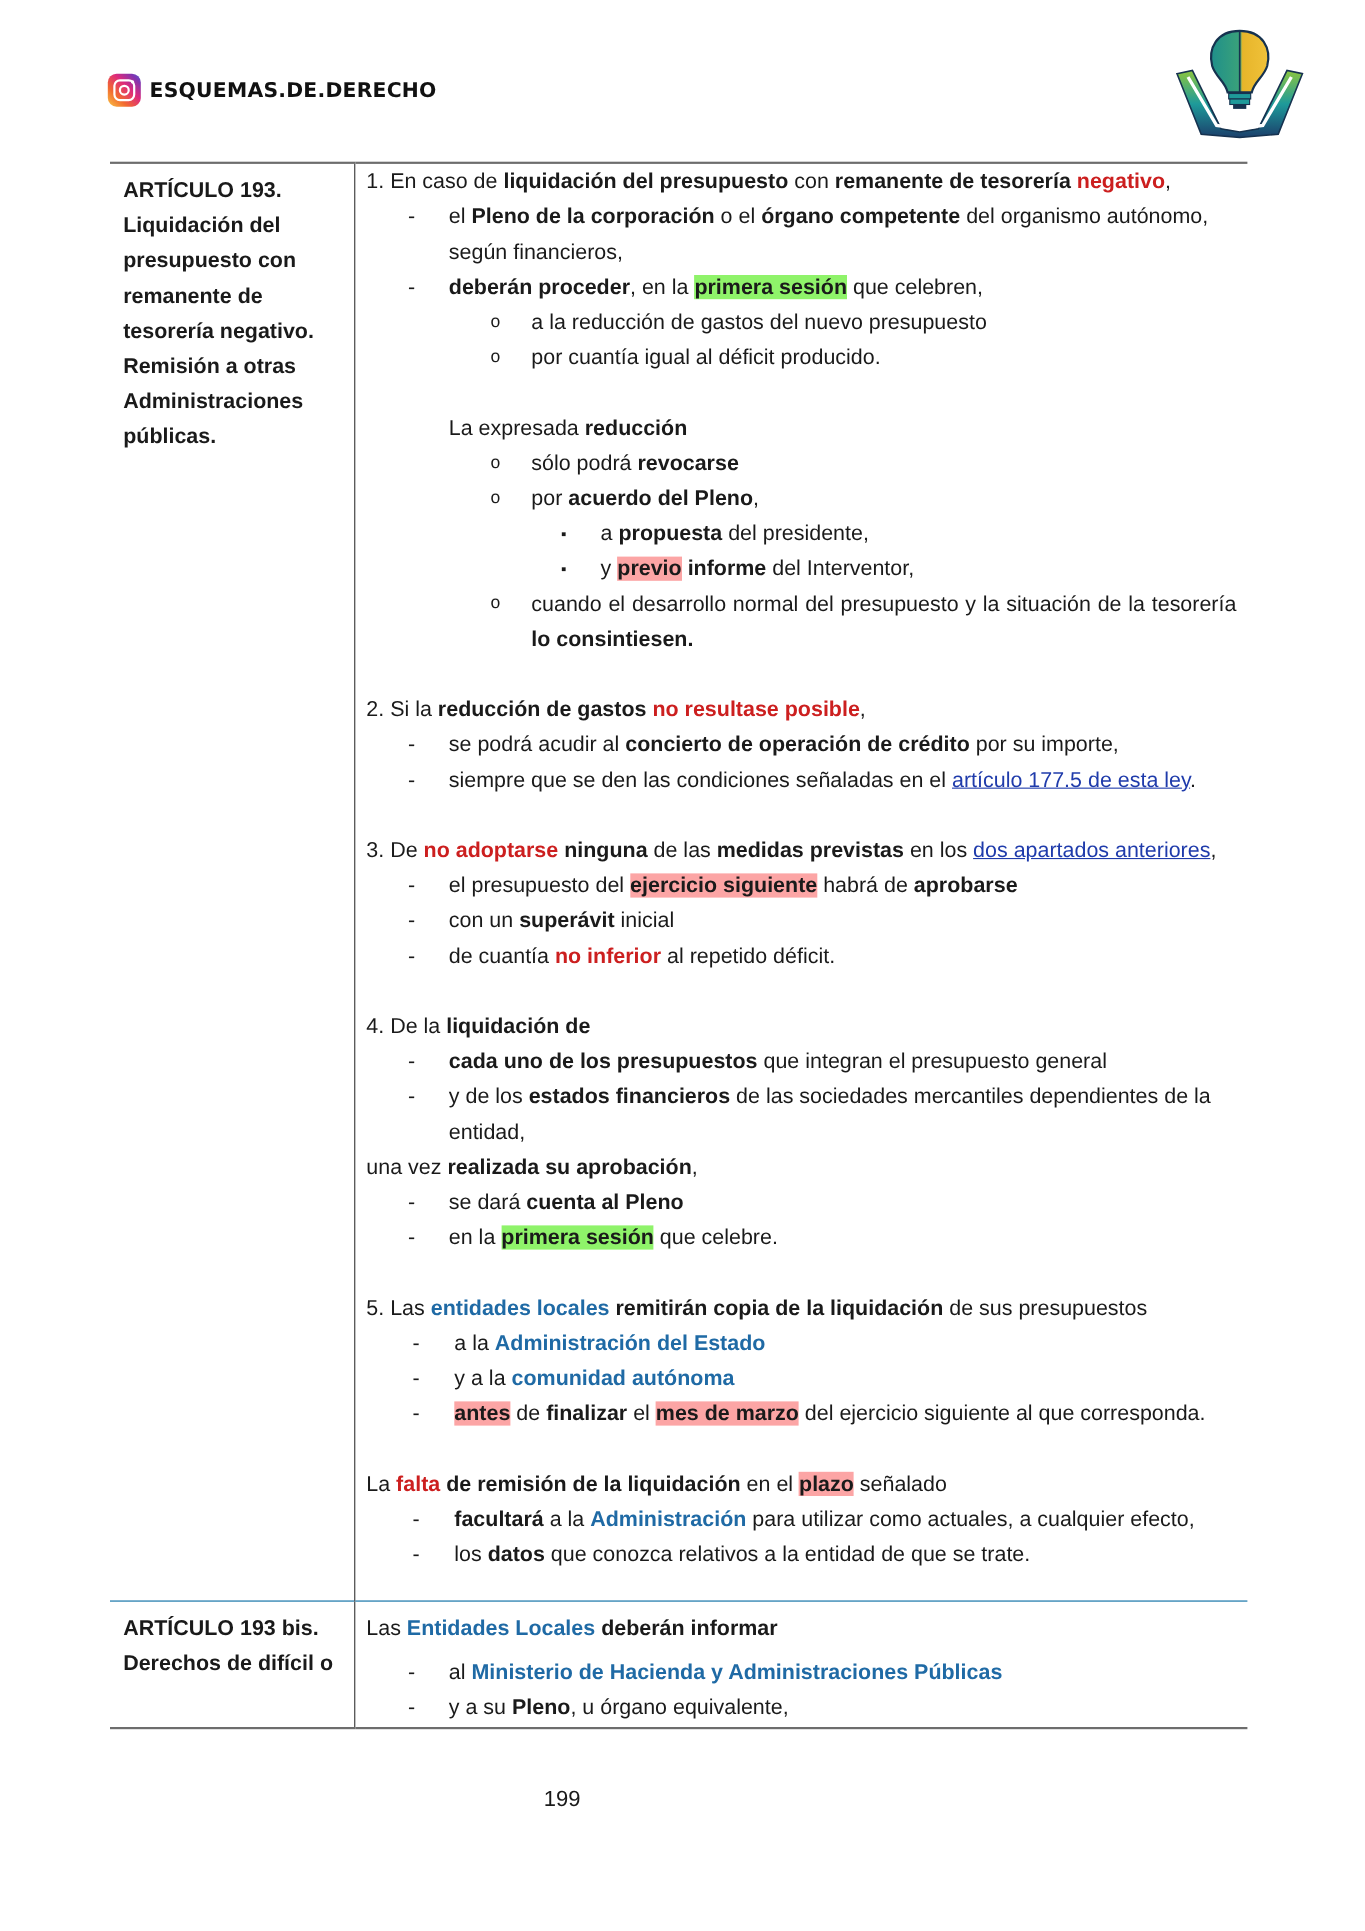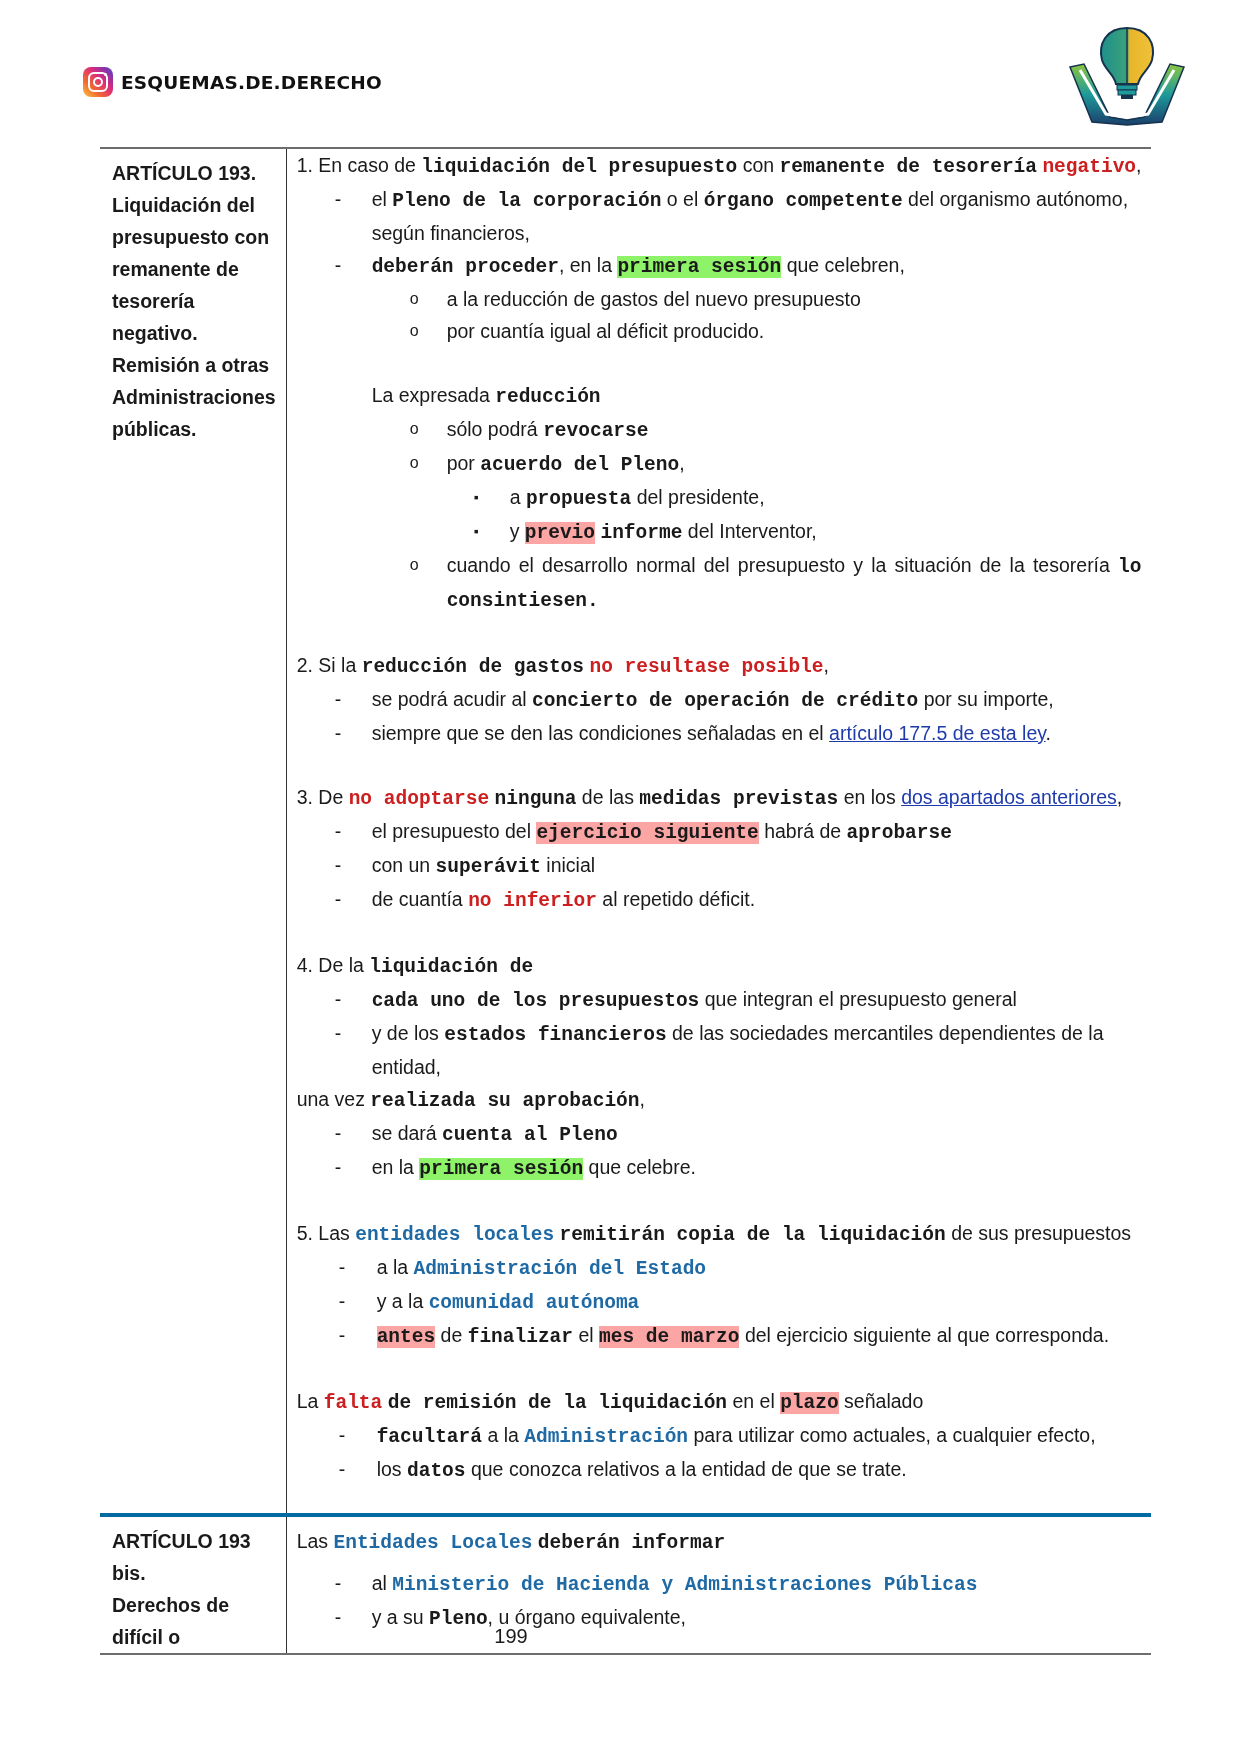--- a/index.html
+++ b/index.html
@@ -1,46 +1,46 @@
 <!DOCTYPE html>
 <html><head>
 <meta charset="utf-8">
 <style>
   html, body { margin: 0; padding: 0; background: #ffffff; }
   body { width: 1241px; height: 1755px; position: relative; overflow: hidden;
          font-family: "Liberation Sans", sans-serif; color: #1a1a1a; }
-  .header { position: absolute; left: 83px; top: 66px; height: 32px; display: flex; align-items: center; }
+  .header { position: absolute; left: 98px; top: 66px; height: 32px; display: flex; align-items: center; }
   .ig-icon { width: 30px; height: 30px; border-radius: 8px;
              background: linear-gradient(45deg, #f9c443 0%, #f26a30 30%, #dd2a7b 60%, #8134af 85%, #515bd4 100%);
              position: relative; margin-right: 8px; }
   .ig-icon .ring { position: absolute; left: 5px; top: 5px; width: 16px; height: 16px; border: 2px solid #fff; border-radius: 6px; }
   .ig-icon .lens { position: absolute; left: 10px; top: 10px; width: 6px; height: 6px; border: 2px solid #fff; border-radius: 50%; }
   .ig-icon .dot { position: absolute; right: 6px; top: 6px; width: 3px; height: 3px; background: #fff; border-radius: 50%; }
   .brand { font-family: "DejaVu Sans", sans-serif; font-weight: bold; font-size: 18.5px; letter-spacing: 0.2px; color: #111; }
   .logo { position: absolute; left: 1062px; top: 22px; width: 130px; height: 105px; }
 
   table.doc { position: absolute; left: 100px; top: 147px; width: 1034px; border-collapse: collapse; }
   table.doc td { vertical-align: top; font-size: 19.5px; line-height: 32px; }
   table.doc tr.r1 td { border-top: 2px solid #6d6d6d; }
-  table.doc tr.r2 td { border-top: 4px solid #0369a1; border-bottom: 2px solid #6d6d6d; }
+  table.doc tr.r2 td { border-top: 1px solid #0369a1; border-bottom: 2px solid #6d6d6d; }
   td.left { width: 200px; padding: 8px 10px 0 12px; border-right: 1.5px solid #333; font-weight: bold; }
   td.right { padding: 0 10px 0 10px; }
   .r1 td.right { padding-top: 0; padding-bottom: 26px; }
   .r2 td.right { padding-top: 8px; padding-bottom: 2px; }
   .line { white-space: nowrap; }
   .ind1 { padding-left: 75px; position: relative; }
   .ind1 .mk { position: absolute; left: 38px; top: 0; }
   .ind2 { padding-left: 150px; position: relative; }
   .ind2 .mk { position: absolute; left: 113px; top: 0; font-size: 16px; }
   .ind3 { padding-left: 213px; position: relative; }
   .ind3 .mk { position: absolute; left: 177px; top: 0; font-size: 14px; }
   .cont1 { padding-left: 75px; }
   .just { white-space: normal; text-align: justify; text-align-last: left; padding-right: 0; }
   .gap { height: 32px; }
-  b { font-weight: bold; font-family: Liberation Mono, monospace; }
+  b { font-weight: bold; }
   .red { color: #cc1f1f; text-align: center; }
   .blue { color: #1f6aa5; }
   .link { color: #1f3bab; text-decoration: underline; }
   .hl-g { background: #8ff36a; }
   .hl-y { background: #fca5a5; }
   .page-num { position: absolute; left: 0; width: 1022px; top: 1625px; text-align: center; font-size: 20px; }
   .ind1b { padding-left: 80px; position: relative; }
   .ind1b .mk { position: absolute; left: 42px; top: 0; }
 </style>
 </head>

